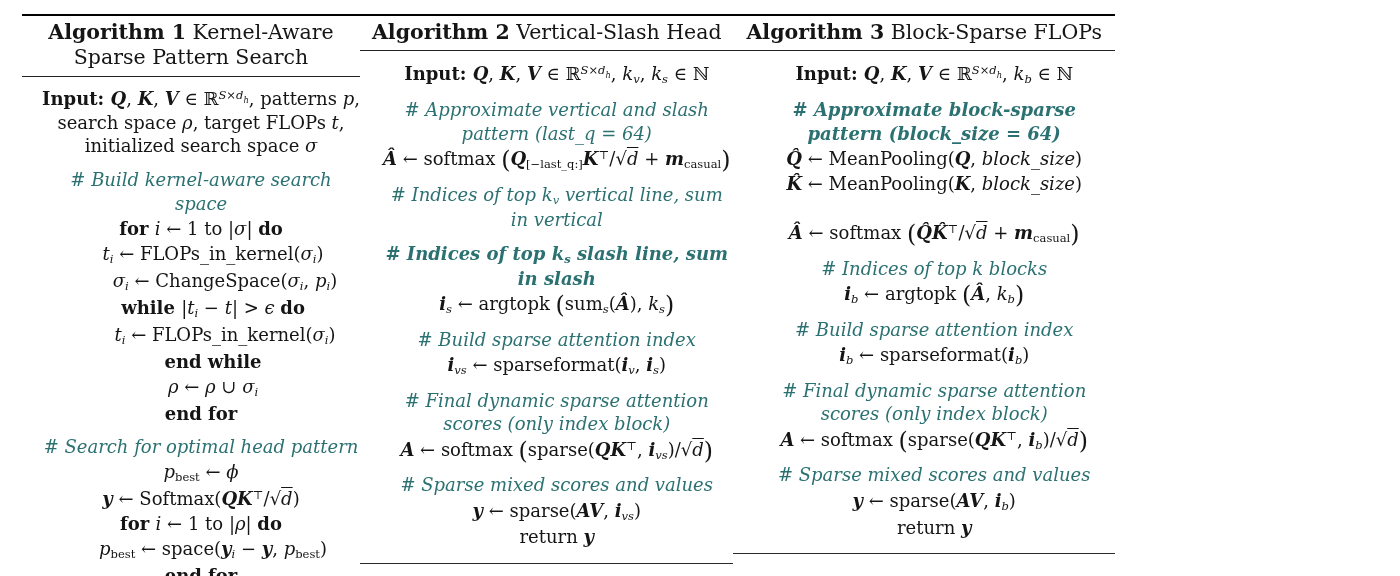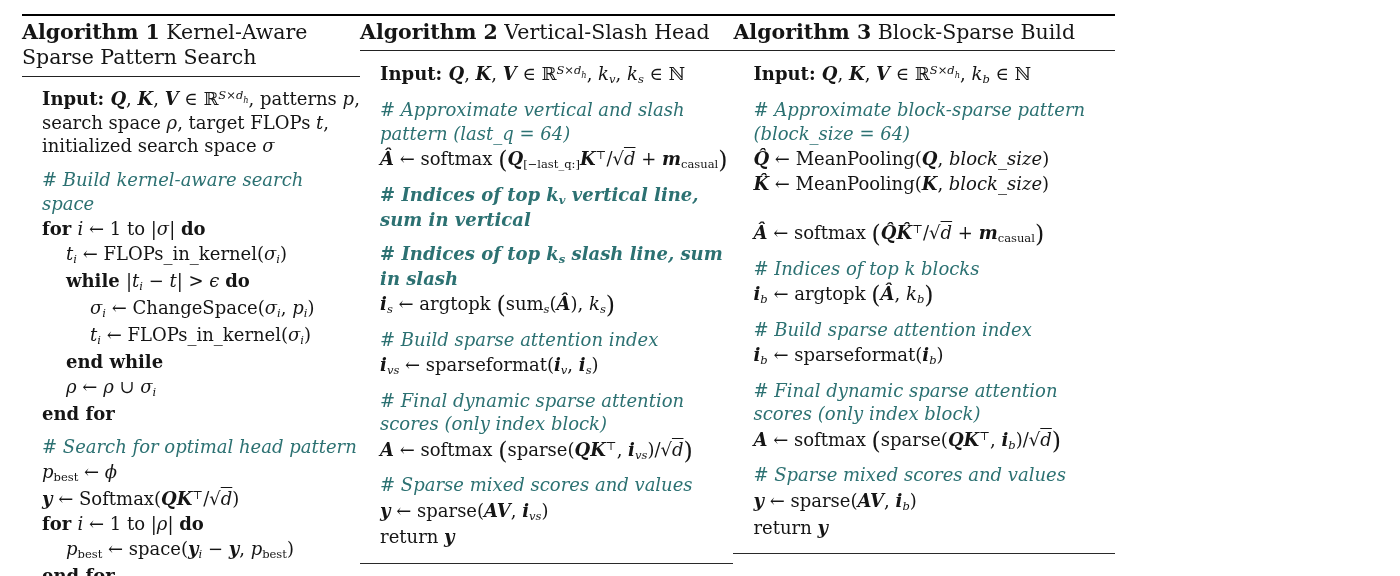--- a/index.html
+++ b/index.html
@@ -5,21 +5,21 @@
   html,body{margin:0;padding:0;}
   body{
     width:1400px;height:576px;overflow:hidden;background:#ffffff;
     font-family:"DejaVu Serif","Liberation Serif",serif;
     color:#151515;
   }
   .figure{
     box-sizing:border-box;
     width:1140px;height:576px;
     padding:14px 25px 0 22px;
-    display:flex;justify-content:space-between;align-items:flex-start;
+    display:flex;justify-content:space-between;align-items:flex-start;text-align:center;
   }
   .algo{box-sizing:border-box;border-top:2.5px solid #000;border-bottom:1.6px solid #2a2a2a;}
   .algo-1{width:373px;}
   .algo-2{width:412px;}
   .algo-3{width:421px;}
   .algo-head{
     font-size:20.5px;line-height:1.24;
     padding:4px 0 5px 0;
     border-bottom:1.8px solid #222;
   }
@@ -45,22 +45,22 @@
   <section class="algo algo-1">
     <header class="algo-head">
       <span class="albl">Algorithm 1</span>
       <span>Kernel-Aware Sparse Pattern Search</span>
     </header>
     <div class="algo-body">
         <div class="line input" style="padding-left: 20px;"><span class="kw">Input: </span><span class="bi">Q</span><span>, </span><span class="bi">K</span><span>, </span><span class="bi">V</span><span> ∈ ℝ</span><span class="sup it">S×d</span><span class="ssub it">h</span><span>, patterns </span><span class="it">p</span><span>, search space </span><span class="it">ρ</span><span>, target FLOPs </span><span class="it">t</span><span>, initialized search space </span><span class="it">σ</span></div>
         <div class="line cm" style="padding-left: 20px;"><span># Build kernel-aware search space</span></div>
         <div class="line" style="padding-left: 20px;"><span class="kw">for </span><span class="it">i</span><span> ← 1 to </span><span>|</span><span class="it">σ</span><span>| </span><span class="kw">do</span></div>
         <div class="line" style="padding-left: 44px;"><span class="it">t</span><span class="sub it">i</span><span> ← FLOPs_in_kernel(</span><span class="it">σ</span><span class="sub it">i</span><span>)</span></div>
+        <div class="line" style="padding-left: 68px;"><span class="it">σ</span><span class="sub it">i</span><span> ← ChangeSpace(</span><span class="it">σ</span><span class="sub it">i</span><span>, </span><span class="it">p</span><span class="sub it">i</span><span>)</span></div>
         <div class="line" style="padding-left: 44px;"><span class="kw">while </span><span>|</span><span class="it">t</span><span class="sub it">i</span><span> − </span><span class="it">t</span><span>| &gt; </span><span class="it">ϵ</span><span> </span><span class="kw">do</span></div>
-        <div class="line" style="padding-left: 68px;"><span class="it">σ</span><span class="sub it">i</span><span> ← ChangeSpace(</span><span class="it">σ</span><span class="sub it">i</span><span>, </span><span class="it">p</span><span class="sub it">i</span><span>)</span></div>
         <div class="line" style="padding-left: 68px;"><span class="it">t</span><span class="sub it">i</span><span> ← FLOPs_in_kernel(</span><span class="it">σ</span><span class="sub it">i</span><span>)</span></div>
         <div class="line" style="padding-left: 44px;"><span class="kw">end while</span></div>
         <div class="line" style="padding-left: 44px;"><span class="it">ρ</span><span> ← </span><span class="it">ρ</span><span> ∪ </span><span class="it">σ</span><span class="sub it">i</span></div>
         <div class="line" style="padding-left: 20px;"><span class="kw">end for</span></div>
         <div class="line cm" style="padding-left: 20px;"><span># Search for optimal head pattern</span></div>
         <div class="line" style="padding-left: 20px;"><span class="it">p</span><span class="sub">best</span><span> ← </span><span class="it">ϕ</span></div>
         <div class="line" style="padding-left: 20px;"><span class="bi">y</span><span> ← Softmax(</span><span class="bi">QK</span><span class="sup">⊤</span><span>/√</span><span class="sq it">d</span><span>)</span></div>
         <div class="line" style="padding-left: 20px;"><span class="kw">for </span><span class="it">i</span><span> ← 1 to </span><span>|</span><span class="it">ρ</span><span>| </span><span class="kw">do</span></div>
         <div class="line" style="padding-left: 44px;"><span class="it">p</span><span class="sub">best</span><span> ← space(</span><span class="bi">y</span><span class="sub it">i</span><span> − </span><span class="bi">y</span><span>, </span><span class="it">p</span><span class="sub">best</span><span>)</span></div>
         <div class="line" style="padding-left: 20px;"><span class="kw">end for</span></div>
@@ -69,41 +69,41 @@
 
   <section class="algo algo-2">
     <header class="algo-head">
       <span class="albl">Algorithm 2</span>
       <span>Vertical-Slash Head</span>
     </header>
     <div class="algo-body">
         <div class="line input" style="padding-left: 20px;"><span class="kw">Input: </span><span class="bi">Q</span><span>, </span><span class="bi">K</span><span>, </span><span class="bi">V</span><span> ∈ ℝ</span><span class="sup it">S×d</span><span class="ssub it">h</span><span>, </span><span class="it">k</span><span class="sub it">v</span><span>, </span><span class="it">k</span><span class="sub it">s</span><span> ∈ ℕ</span></div>
         <div class="line cm" style="padding-left: 20px;"><span># Approximate vertical and slash pattern (last_q = 64)</span></div>
         <div class="line" style="padding-left: 20px;"><span class="bi">Â</span><span> ← softmax </span><span class="lg">(</span><span class="bi">Q</span><span class="sub">[−last_q:]</span><span class="bi">K</span><span class="sup">⊤</span><span>/√</span><span class="sq it">d</span><span> + </span><span class="bi">m</span><span class="sub">casual</span><span class="lg">)</span></div>
-        <div class="line cm" style="padding-left: 20px; font-weight: bold;"><span># Indices of top </span><span class="it">k</span><span class="sub it">v</span><span> vertical line, sum in vertical</span></div>
+        <div class="line cm" style="padding-left: 20px;"><span># Indices of top </span><span class="it">k</span><span class="sub it">v</span><span> vertical line, sum in vertical</span></div>
         <div class="line cm" style="padding-left: 20px; font-weight: bold;"><span># Indices of top </span><span class="it">k</span><span class="sub it">s</span><span> slash line, sum in slash</span></div>
         <div class="line" style="padding-left: 20px;"><span class="bi">i</span><span class="sub it">s</span><span> ← argtopk </span><span class="lg">(</span><span>sum</span><span class="sub it">s</span><span>(</span><span class="bi">Â</span><span>), </span><span class="it">k</span><span class="sub it">s</span><span class="lg">)</span></div>
         <div class="line cm" style="padding-left: 20px;"><span># Build sparse attention index</span></div>
         <div class="line" style="padding-left: 20px;"><span class="bi">i</span><span class="sub it">vs</span><span> ← sparseformat(</span><span class="bi">i</span><span class="sub it">v</span><span>, </span><span class="bi">i</span><span class="sub it">s</span><span>)</span></div>
         <div class="line cm" style="padding-left: 20px;"><span># Final dynamic sparse attention scores (only index block)</span></div>
         <div class="line" style="padding-left: 20px;"><span class="bi">A</span><span> ← softmax </span><span class="lg">(</span><span>sparse(</span><span class="bi">QK</span><span class="sup">⊤</span><span>, </span><span class="bi">i</span><span class="sub it">vs</span><span>)/√</span><span class="sq it">d</span><span class="lg">)</span></div>
         <div class="line cm" style="padding-left: 20px;"><span># Sparse mixed scores and values</span></div>
         <div class="line" style="padding-left: 20px;"><span class="bi">y</span><span> ← sparse(</span><span class="bi">AV</span><span>, </span><span class="bi">i</span><span class="sub it">vs</span><span>)</span></div>
         <div class="line" style="padding-left: 20px;"><span>return  </span><span class="bi">y</span></div>
       </div>
   </section>
 
   <section class="algo algo-3">
     <header class="algo-head">
       <span class="albl">Algorithm 3</span>
-      <span>Block-Sparse Build</span>
+      <span>Block-Sparse FLOPs</span>
     </header>
     <div class="algo-body">
         <div class="line input" style="padding-left: 20px;"><span class="kw">Input: </span><span class="bi">Q</span><span>, </span><span class="bi">K</span><span>, </span><span class="bi">V</span><span> ∈ ℝ</span><span class="sup it">S×d</span><span class="ssub it">h</span><span>, </span><span class="it">k</span><span class="sub it">b</span><span> ∈ ℕ</span></div>
-        <div class="line cm" style="padding-left: 20px;"><span># Approximate block-sparse pattern (block_size = 64)</span></div>
+        <div class="line cm" style="padding-left: 20px; font-weight: bold;"><span># Approximate block-sparse pattern (block_size = 64)</span></div>
         <div class="line" style="padding-left: 20px;"><span class="bi">Q̂</span><span> ← MeanPooling(</span><span class="bi">Q</span><span>, </span><span class="it">block_size</span><span>)</span></div>
         <div class="line" style="padding-left: 20px;"><span class="bi">K̂</span><span> ← MeanPooling(</span><span class="bi">K</span><span>, </span><span class="it">block_size</span><span>)</span></div>
         <div class="line" style="padding-left: 20px; margin-top: 26px;"><span class="bi">Â</span><span> ← softmax </span><span class="lg">(</span><span class="bi">Q̂K̂</span><span class="sup">⊤</span><span>/√</span><span class="sq it">d</span><span> + </span><span class="bi">m</span><span class="sub">casual</span><span class="lg">)</span></div>
         <div class="line cm" style="padding-left: 20px;"><span># Indices of top </span><span class="it">k</span><span> blocks</span></div>
         <div class="line" style="padding-left: 20px;"><span class="bi">i</span><span class="sub it">b</span><span> ← argtopk </span><span class="lg">(</span><span class="bi">Â</span><span>, </span><span class="it">k</span><span class="sub it">b</span><span class="lg">)</span></div>
         <div class="line cm" style="padding-left: 20px;"><span># Build sparse attention index</span></div>
         <div class="line" style="padding-left: 20px;"><span class="bi">i</span><span class="sub it">b</span><span> ← sparseformat(</span><span class="bi">i</span><span class="sub it">b</span><span>)</span></div>
         <div class="line cm" style="padding-left: 20px;"><span># Final dynamic sparse attention scores (only index block)</span></div>
         <div class="line" style="padding-left: 20px;"><span class="bi">A</span><span> ← softmax </span><span class="lg">(</span><span>sparse(</span><span class="bi">QK</span><span class="sup">⊤</span><span>, </span><span class="bi">i</span><span class="sub it">b</span><span>)/√</span><span class="sq it">d</span><span class="lg">)</span></div>
         <div class="line cm" style="padding-left: 20px;"><span># Sparse mixed scores and values</span></div>

